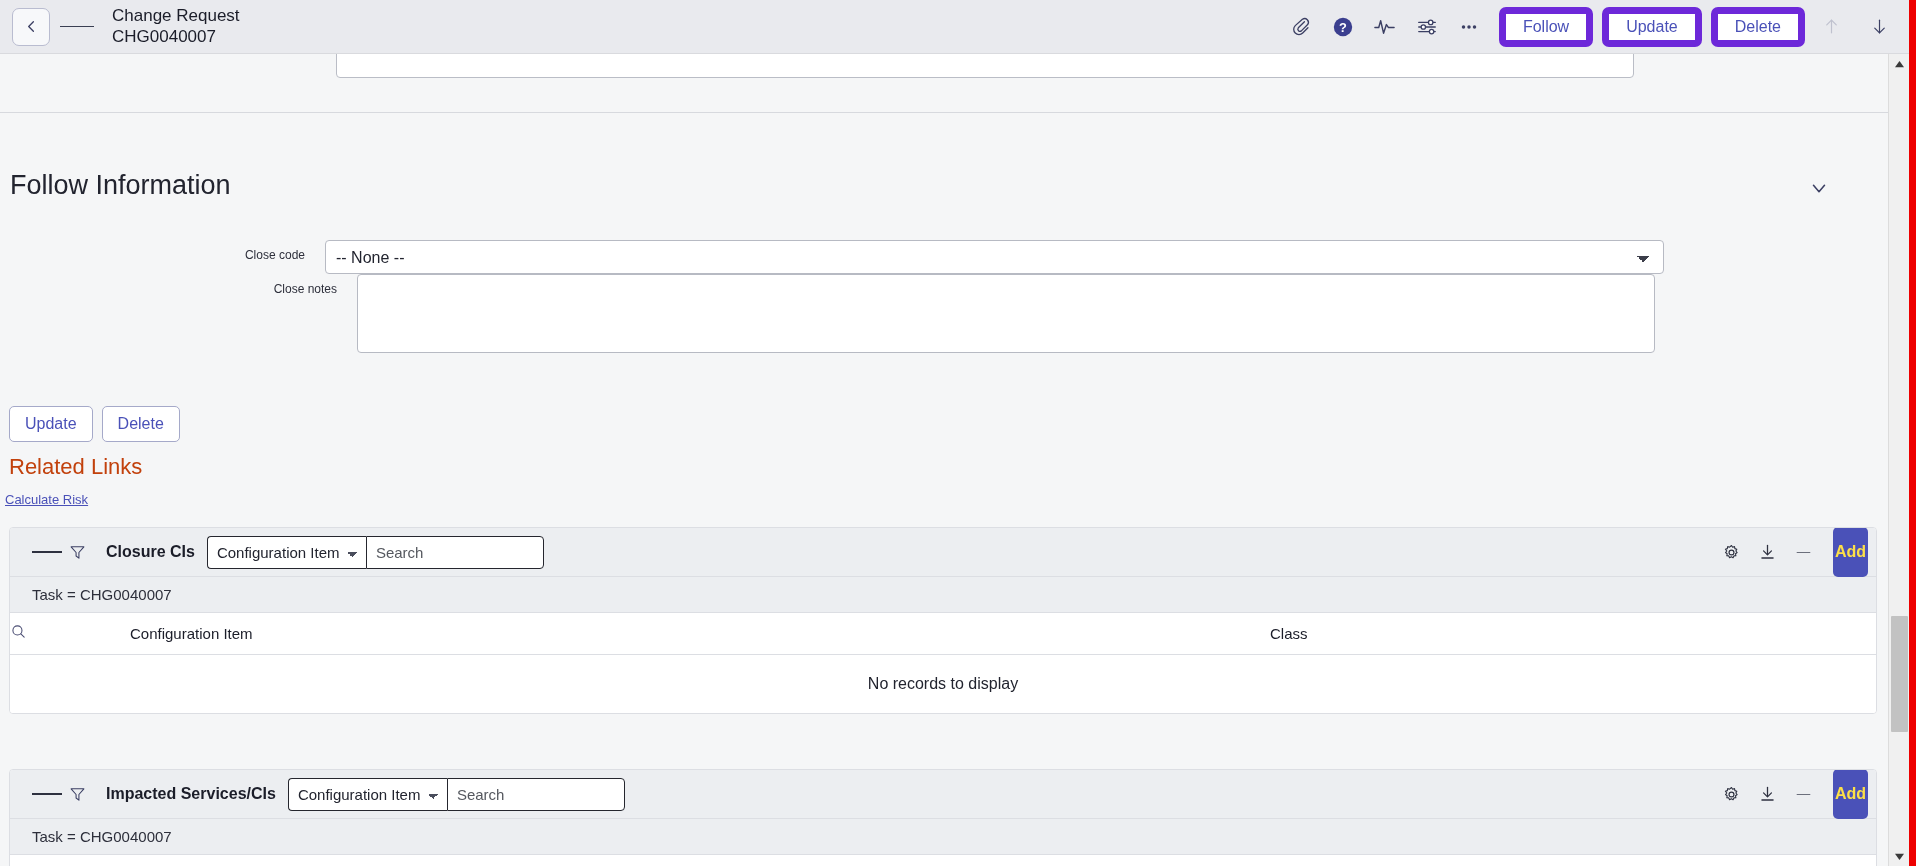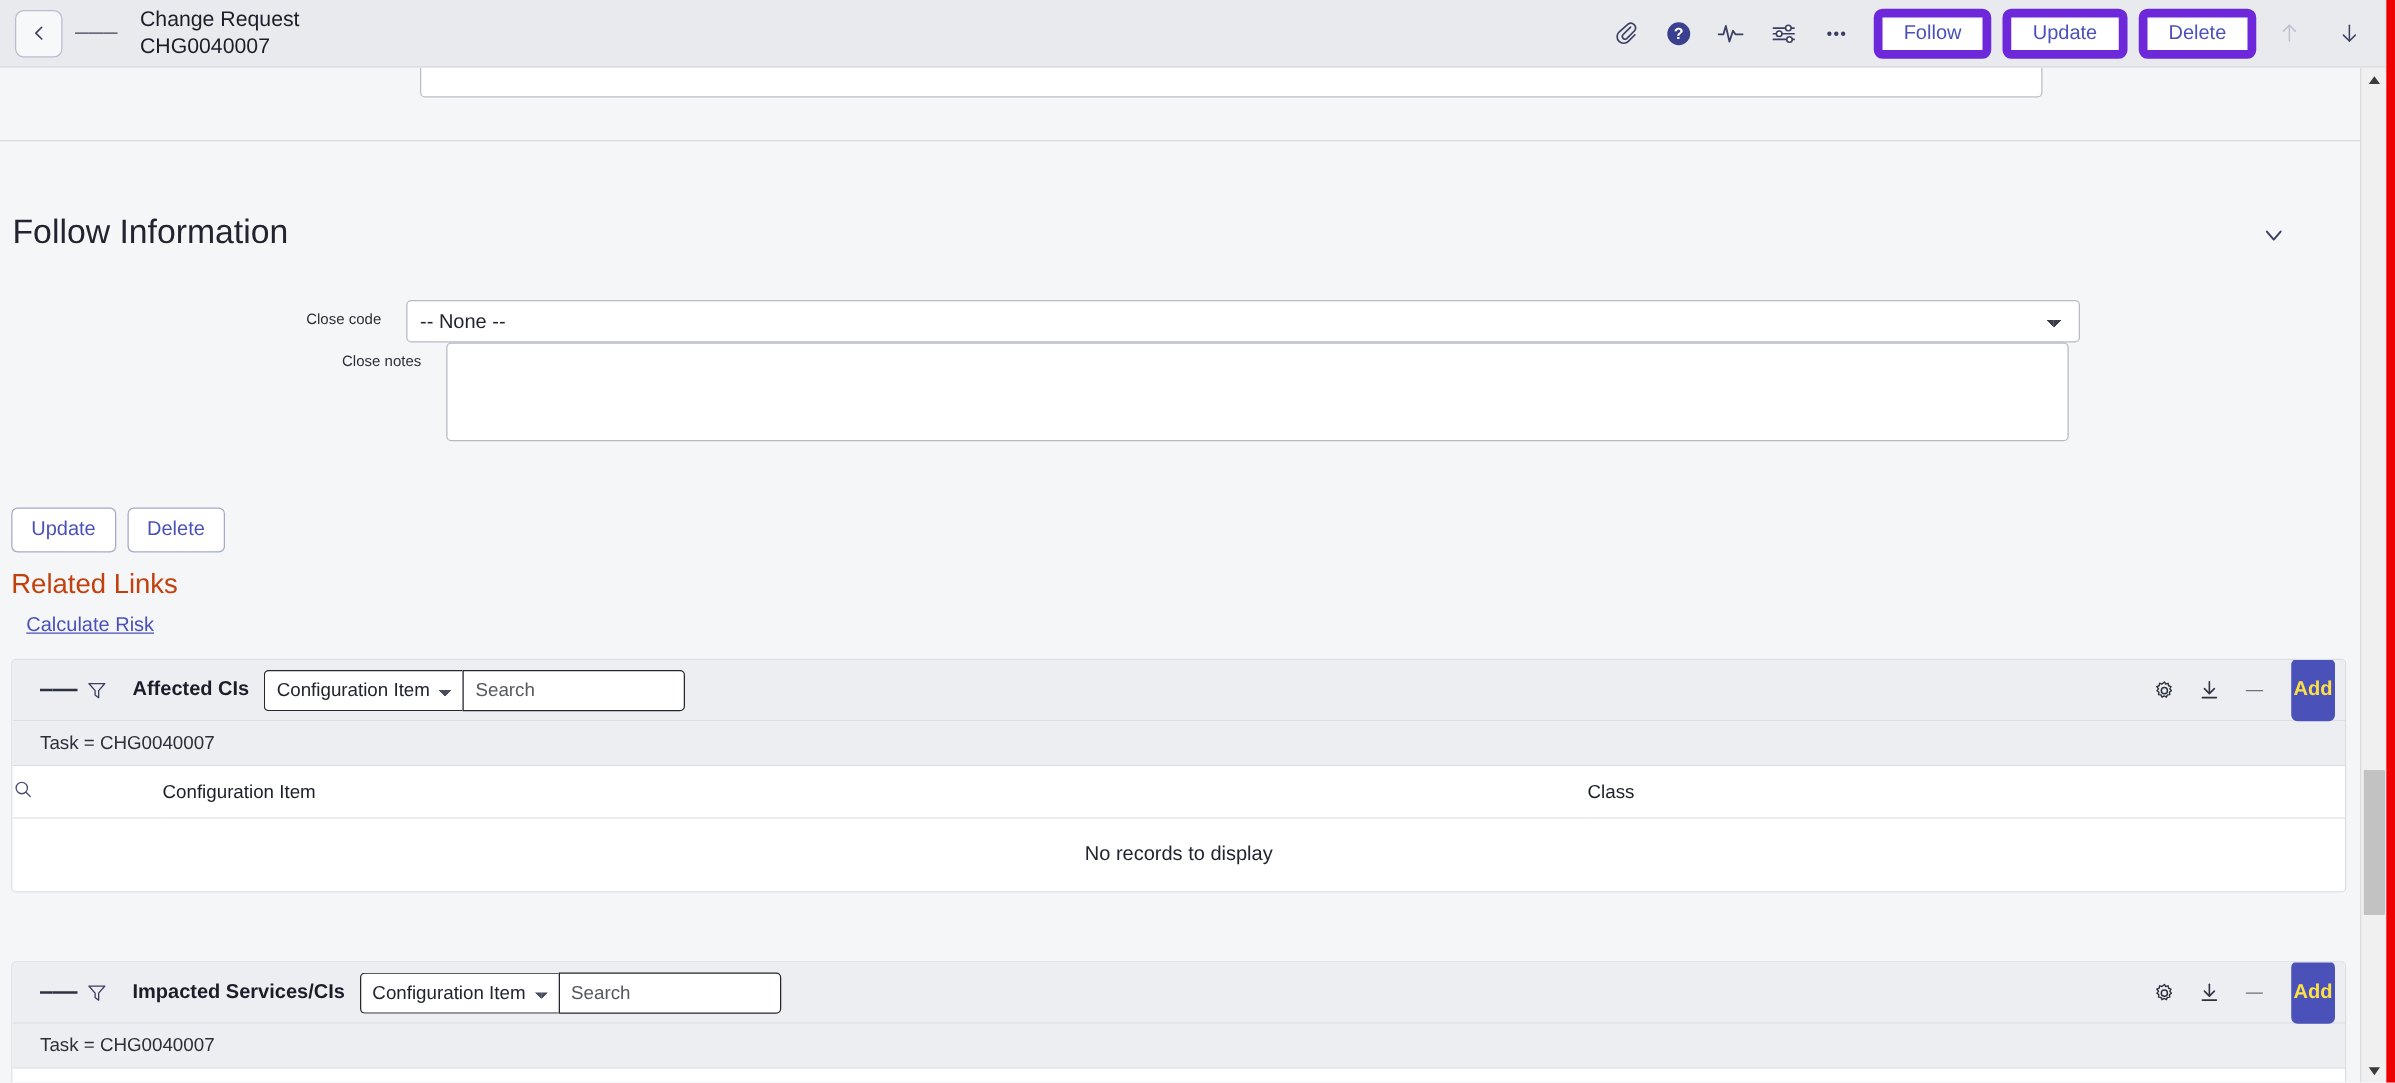--- a/index.html
+++ b/index.html
@@ -220,22 +220,22 @@
   .related-title {
     position: absolute;
     top: 400px;
     left: 9px;
     font-size: 22px;
     color: #c2410c;
   }
   .related-link {
     position: absolute;
     top: 438px;
-    left: 21px;
-    font-size: 16px;
+    left: 5px;
+    font-size: 13px;
     color: #4a51b8;
     text-decoration: underline;
     cursor: pointer;
   }
 
   
   .rlist {
     position: absolute;
     left: 9px;
     width: 1868px;
@@ -513,21 +513,21 @@
         <div class="rl-icon ham">
           <span></span>
           <span></span>
           <span></span>
         </div>
         <div class="rl-icon">
           <svg width="17" height="17" viewBox="0 0 24 24">
             <polygon points="3,4 21,4 14,12 14,20 10,17 10,12" fill="none" stroke="#3b3f63" stroke-width="1.5" stroke-linejoin="round"></polygon>
           </svg>
         </div>
-        <span class="rl-title">Affected CIs</span>
+        <span class="rl-title">Closure CIs</span>
         <div class="rl-combo">
           <select class="rl-select">
             <option>Configuration Item</option>
           </select>
           <input class="rl-search" type="text" placeholder="Search" style="">
         </div>
         <div class="rl-spacer"></div>
         <div class="rl-right">
           <div class="rl-icon">
             <svg width="19" height="19" viewBox="0 0 24 24">

